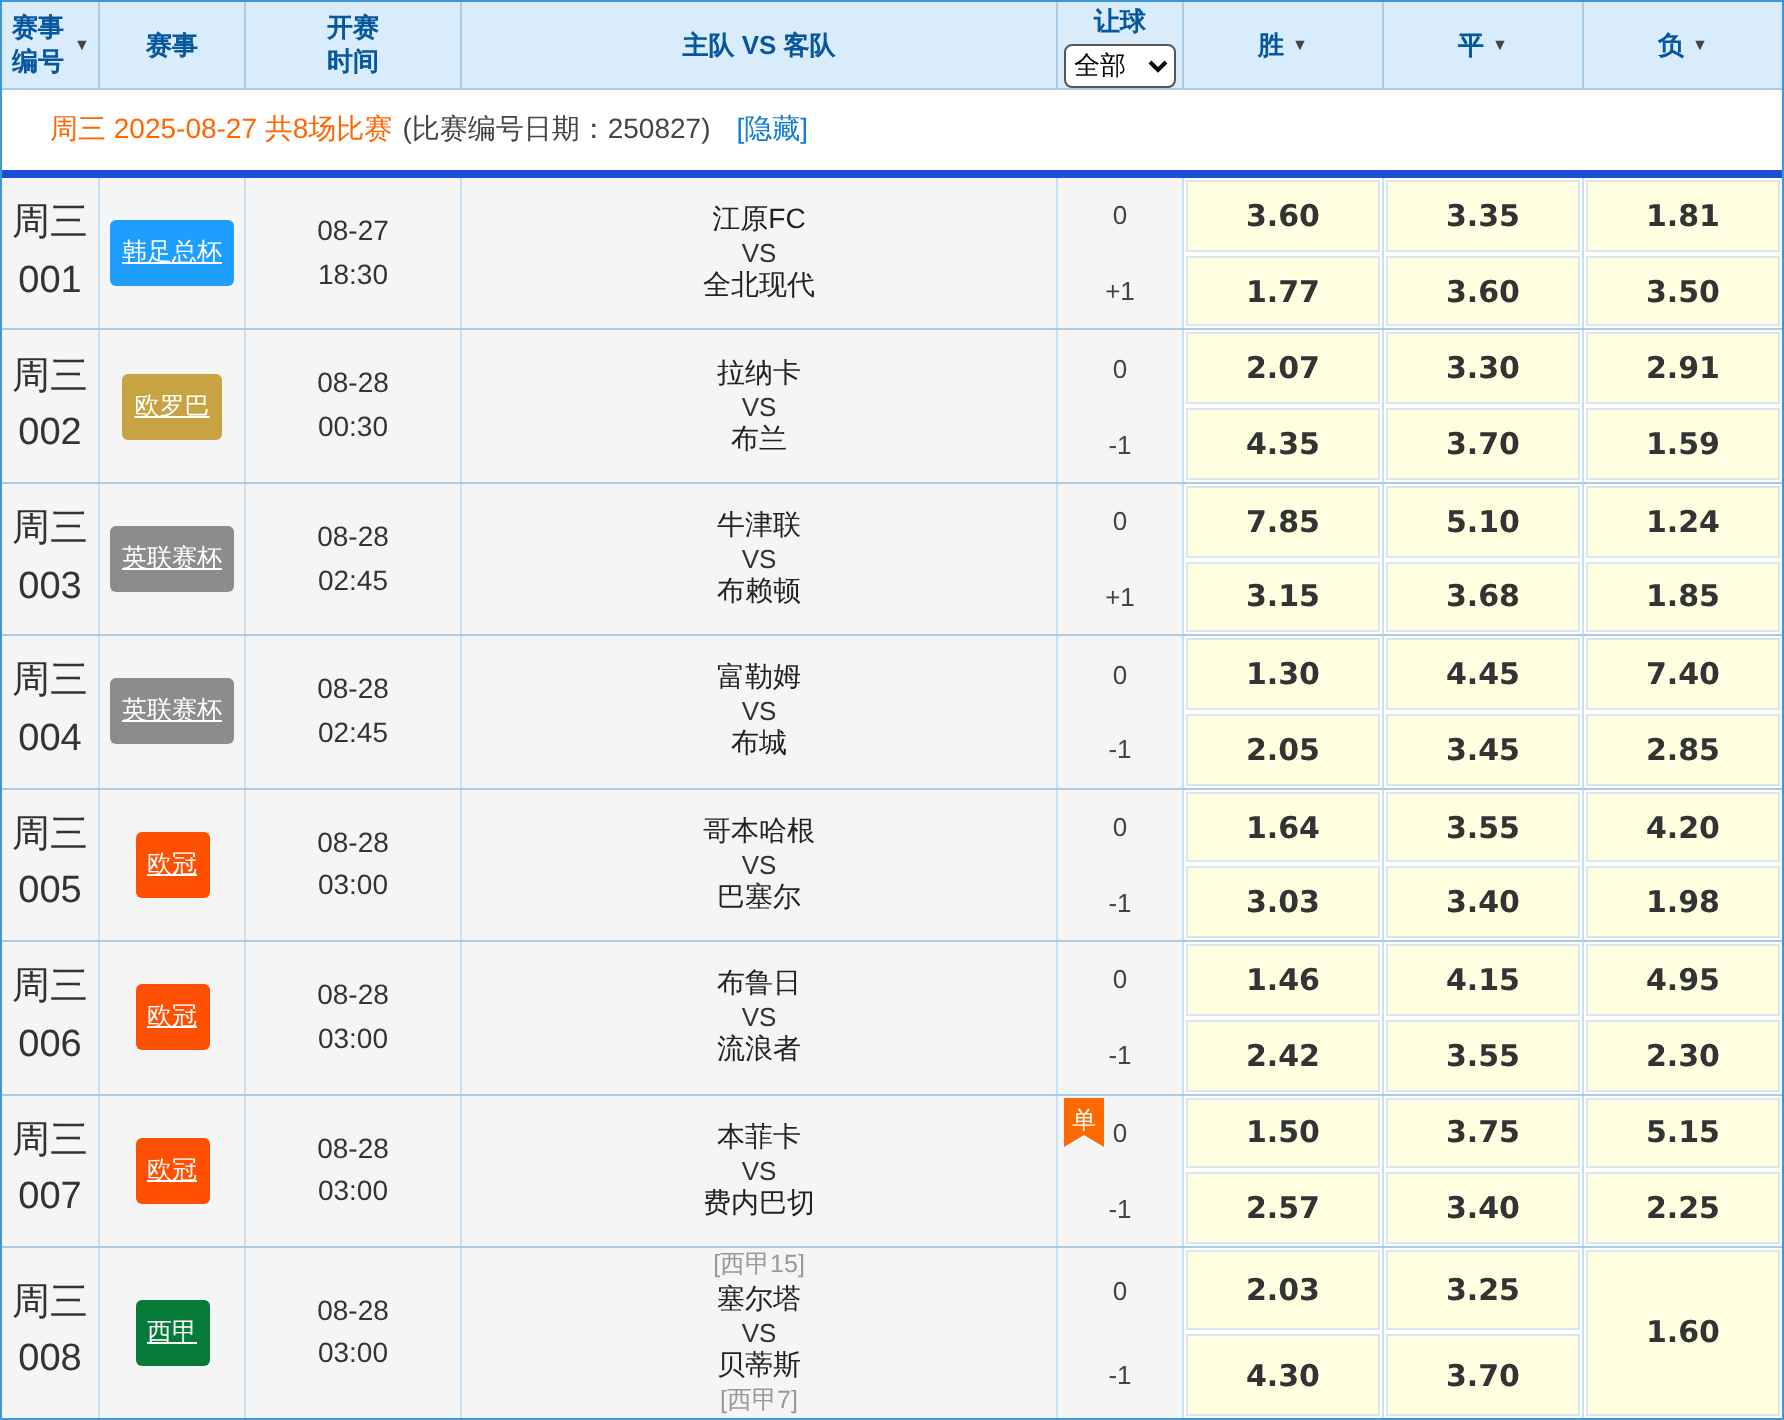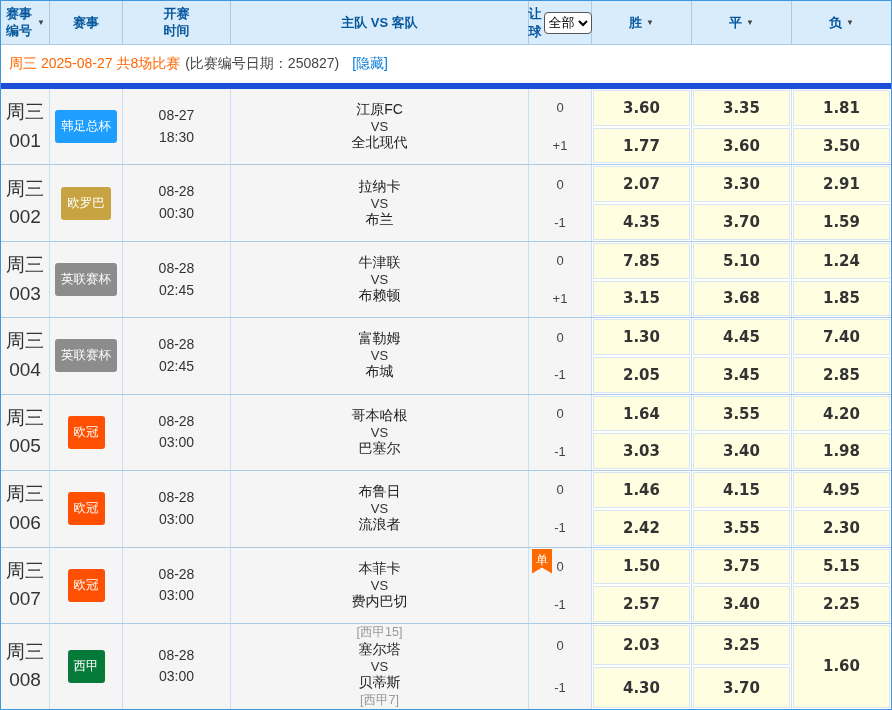--- a/index.html
+++ b/index.html
@@ -20,52 +20,52 @@
     border-right:1px solid #A9CBE6;
     display:flex; align-items:center; justify-content:center;
     color:#06579D; font-size:13px; font-weight:bold;
   }
   .th:last-child { border-right:none; }
   .w-id { width:49px; } .w-league { width:73px; } .w-time { width:108px; }
   .w-teams { width:298px; } .w-hcap { width:63px; }
   .w-odds { width:100px; } .w-odds-last { flex:1; }
   .two-line { width:28px; line-height:1.3; text-align:center; }
   .arrow { font-size:8px; color:#444; margin-left:4px; cursor:pointer; }
-  .hcap-head { gap:2px; }
+  .hcap-head { flex-direction:column; gap:2px; }
   .hcap-head select {
     font-size:13px; height:22px; width:56px;
     border:1px solid #555; border-radius:4px; background:#fff; color:#000;
     font-family:"Liberation Sans","DejaVu Sans",sans-serif;
   }
   
   .subheader {
     height:44px; flex:none; background:#fff;
-    border-bottom:6px solid #1d4ed8;
-    display:flex; align-items:center; padding-left:8px; font-size:14px; gap:5px;
+    border-bottom:4px solid #1d4ed8;
+    display:flex; align-items:center; padding-left:24px; font-size:14px; gap:5px;
   }
   .sub-orange { color:#FF6600; }
   .sub-meta { color:#444; }
   .sub-hide { color:#0C7CD5; margin-left:8px; cursor:pointer; text-decoration:none; }
   
   .tbody { flex:1; display:flex; flex-direction:column; }
   .match-row { flex:1; display:flex; border-bottom:1px solid #A9CBE6; }
   .match-row:last-child { border-bottom:none; }
   .cell {
     background:#F5F5F5; border-right:1px solid #C9DFF2;
     display:flex; flex-direction:column; align-items:center; justify-content:center;
   }
   .cell-id { width:49px; font-size:19px; color:#333; line-height:1.5; }
   .cell-league { width:73px; }
   .cell-time { width:108px; font-size:14px; color:#333; line-height:1.55; }
   .cell-teams { width:298px; flex-direction:column; font-size:14px; color:#222; }
   .cell-hcap { width:63px; position:relative; }
   .hcap-half { flex:1; width:100%; display:flex; align-items:center; justify-content:center;
                font-size:13px; color:#444; }
   .badge {
-    color:#fff; font-size:12.5px; padding:8px 6px; border-radius:3px; white-space:nowrap;
+    color:#fff; font-size:12.5px; padding:8px 6px; border-radius:3px; white-space:nowrap;text-decoration:underline;
   }
   .vs { font-size:13px; color:#333; margin:0 4px; }
   .rank { color:#999; font-size:12.5px; margin:0 4px; }
   .rank:empty { display:none; }
   .single-tag {
     position:absolute; top:1px; left:3px; width:20px; height:25px;
     background:#FF6A00; color:#fff; font-size:12px;
     display:flex; justify-content:center; padding-top:3px;
     clip-path:polygon(0 0,100% 0,100% 100%,50% 76%,0 100%);
   }

